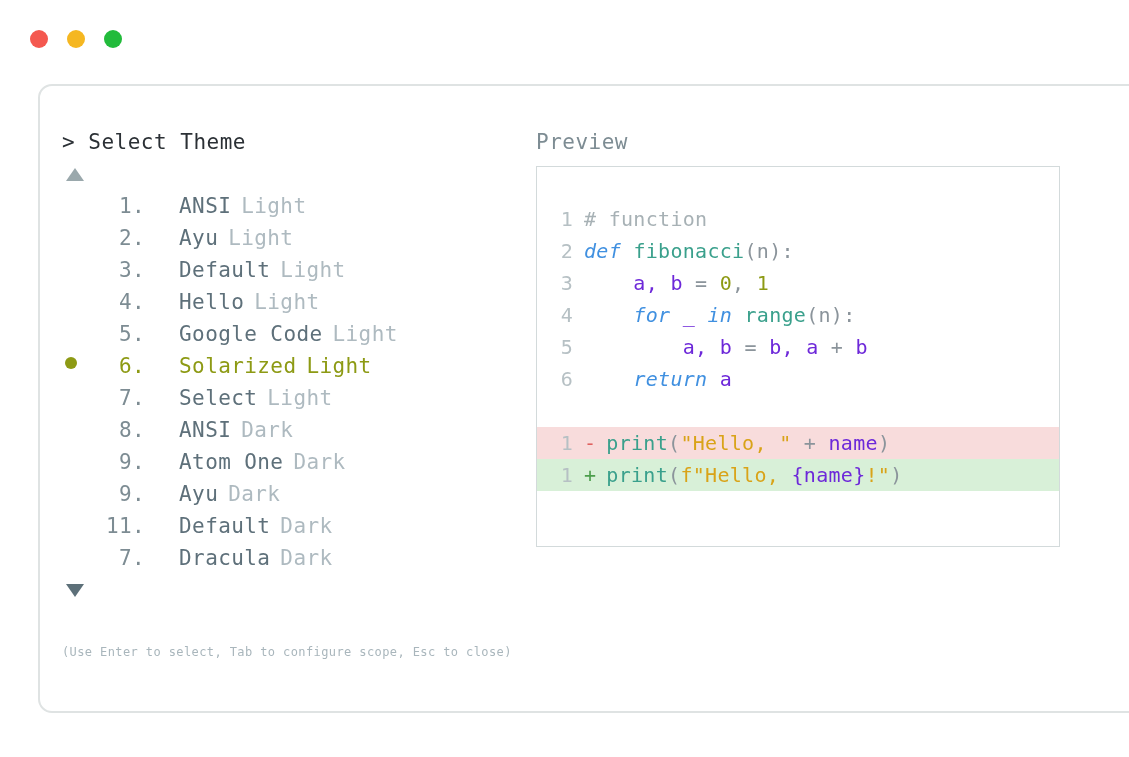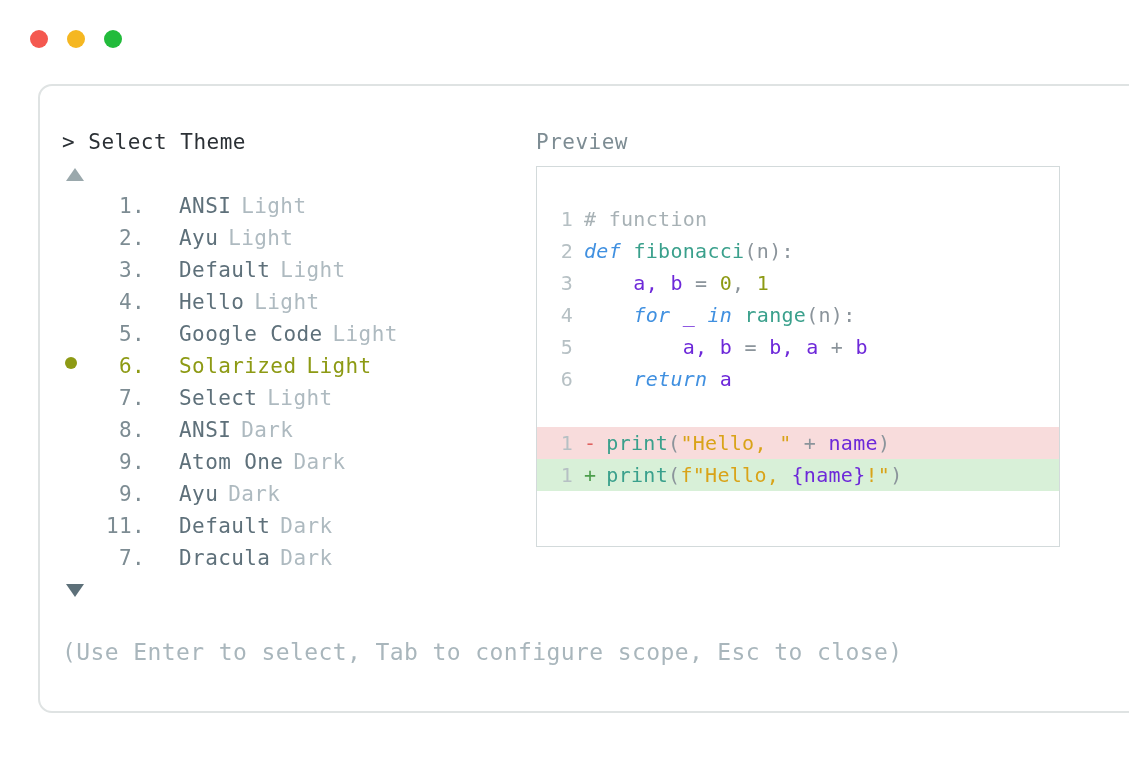--- a/index.html
+++ b/index.html
@@ -130,21 +130,21 @@
   .theme-row.selected .idx,
   .theme-row.selected .idx-dot,
   .theme-row.selected .tname,
   .theme-row.selected .tvar { color: #8d9a14; }
 
   
   .hint {
     position: absolute;
     left: 22px;
     bottom: 46px;
-    font-size: 23px;
+    font-size: 12px;
     line-height: 26px;
     color: #a9b6bc;
     letter-spacing: 0.4px;
     white-space: pre;
   }
 
   
   .right-col {
     position: absolute;
     left: 496px;

